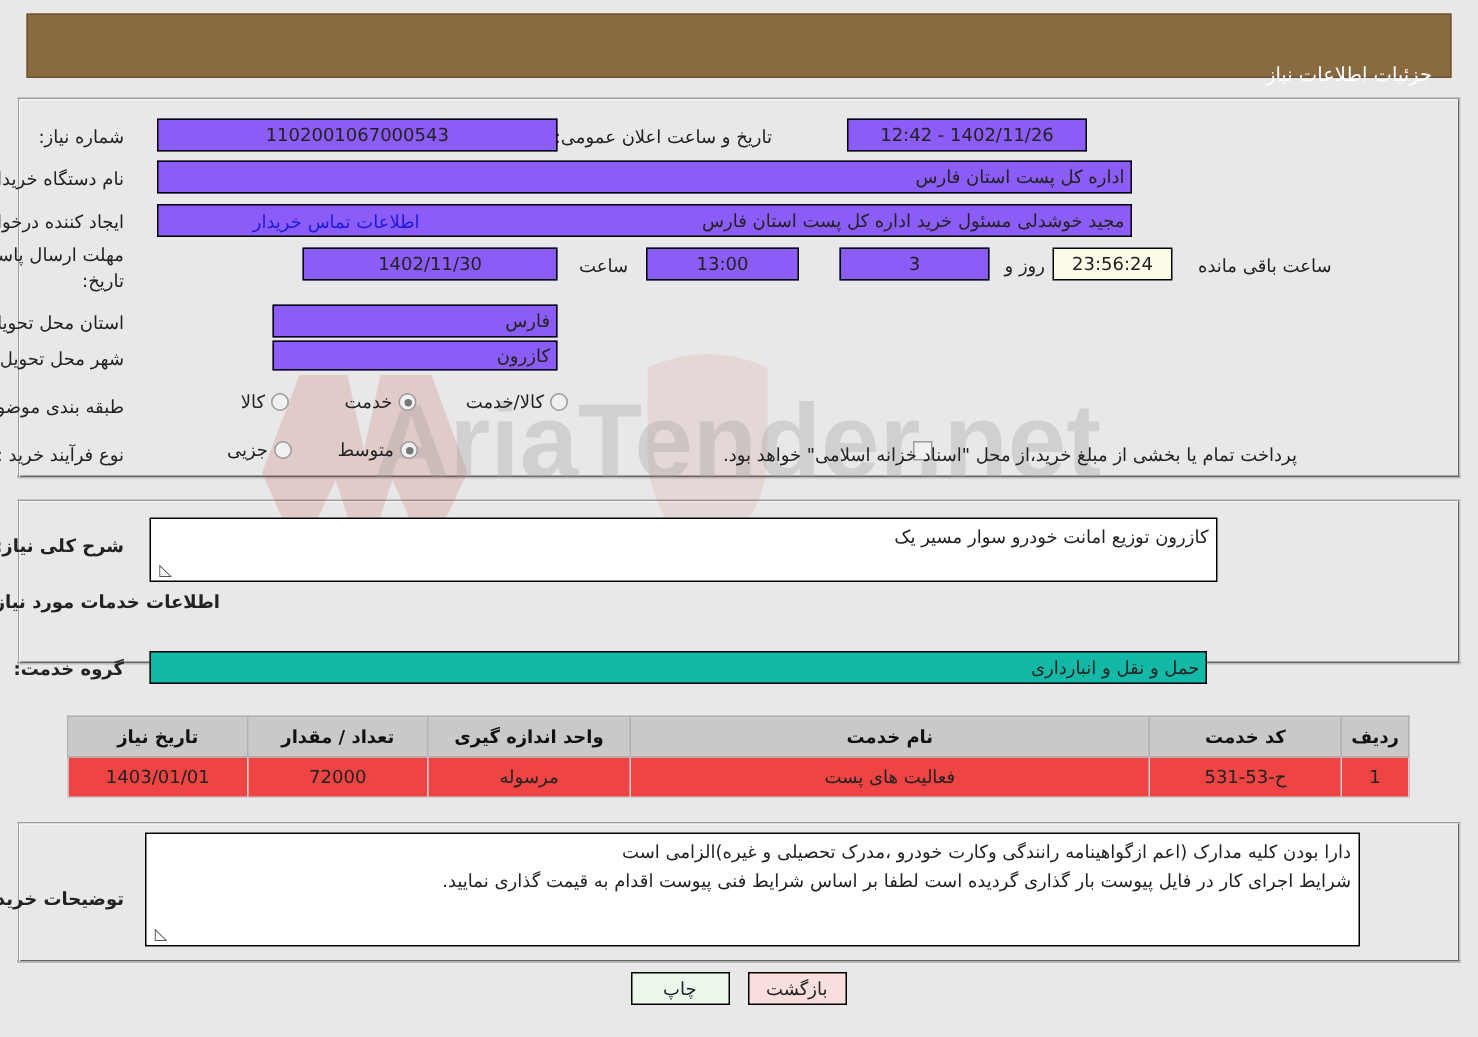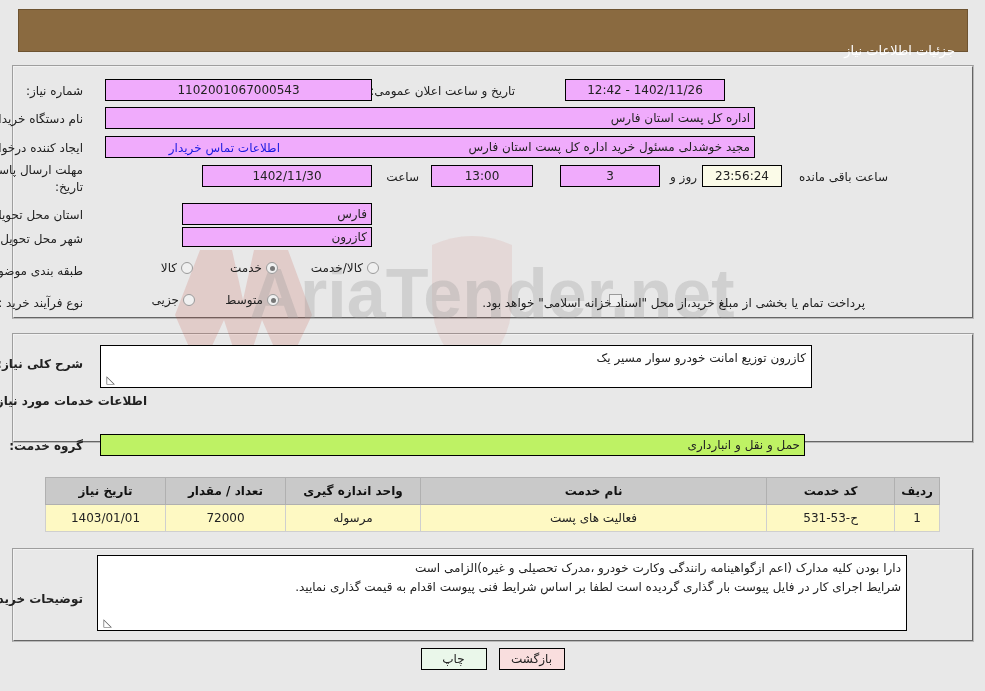--- a/index.html
+++ b/index.html
@@ -72,21 +72,21 @@
     color: #222;
     white-space: nowrap;
     z-index: 4;
   }
   .lbl.bold { font-weight: bold; }
   .lbl.link { color: #1a1ae0; }
 
   
   .fld {
     position: absolute;
-    background: #f0abfc;
+    background: #8b5cf6;
     border: 1px solid #000000;
     font-size: 12px;
     color: #222;
     display: flex;
     align-items: center;
     padding: 0 4px;
     overflow: hidden;
     white-space: nowrap;
     z-index: 4;
   }
@@ -164,21 +164,21 @@
   table.grid th {
     background: #c9c9c9;
     border: 1px solid #b0b0b0;
     font-weight: bold;
     color: #111;
     height: 27px;
     padding: 0 6px;
     white-space: nowrap;
   }
   table.grid td {
-    background: #fef9c3;
+    background: #ef4444;
     border: 1px solid #cfcfcf;
     height: 27px;
     padding: 0 6px;
     text-align: center;
     color: #222;
     white-space: nowrap;
   }
 
   
   .btnrow {
@@ -280,21 +280,21 @@
 
   <div class="lbl bold" style="right:902px; top:357px;">شرح کلی نیاز:</div>
   <div class="area" style="right:173px; top:345px; width:712px; height:43px;">
     <span>کازرون توزیع امانت خودرو سوار مسیر یک</span>
     <span class="resizer">◺</span>
   </div>
 
   <div class="lbl bold" style="right:838px; top:394px;">اطلاعات خدمات مورد نیاز</div>
 
   <div class="lbl bold" style="right:902px; top:439px;">گروه خدمت:</div>
-  <div class="fld right" style="right:180px; top:434px; width:705px; height:22px; border-color:#000; background:#bef264;">حمل و نقل و انبارداری</div>
+  <div class="fld right" style="right:180px; top:434px; width:705px; height:22px; border-color:#000; background:#14b8a6;">حمل و نقل و انبارداری</div>
 
   <div class="tblwrap">
     <table class="grid">
       <thead>
         <tr>
           <th style="width:38px;">ردیف</th>
           <th style="width:128px;">کد خدمت</th>
           <th>نام خدمت</th>
           <th style="width:135px;">واحد اندازه گیری</th>
           <th style="width:120px;">تعداد / مقدار</th>

